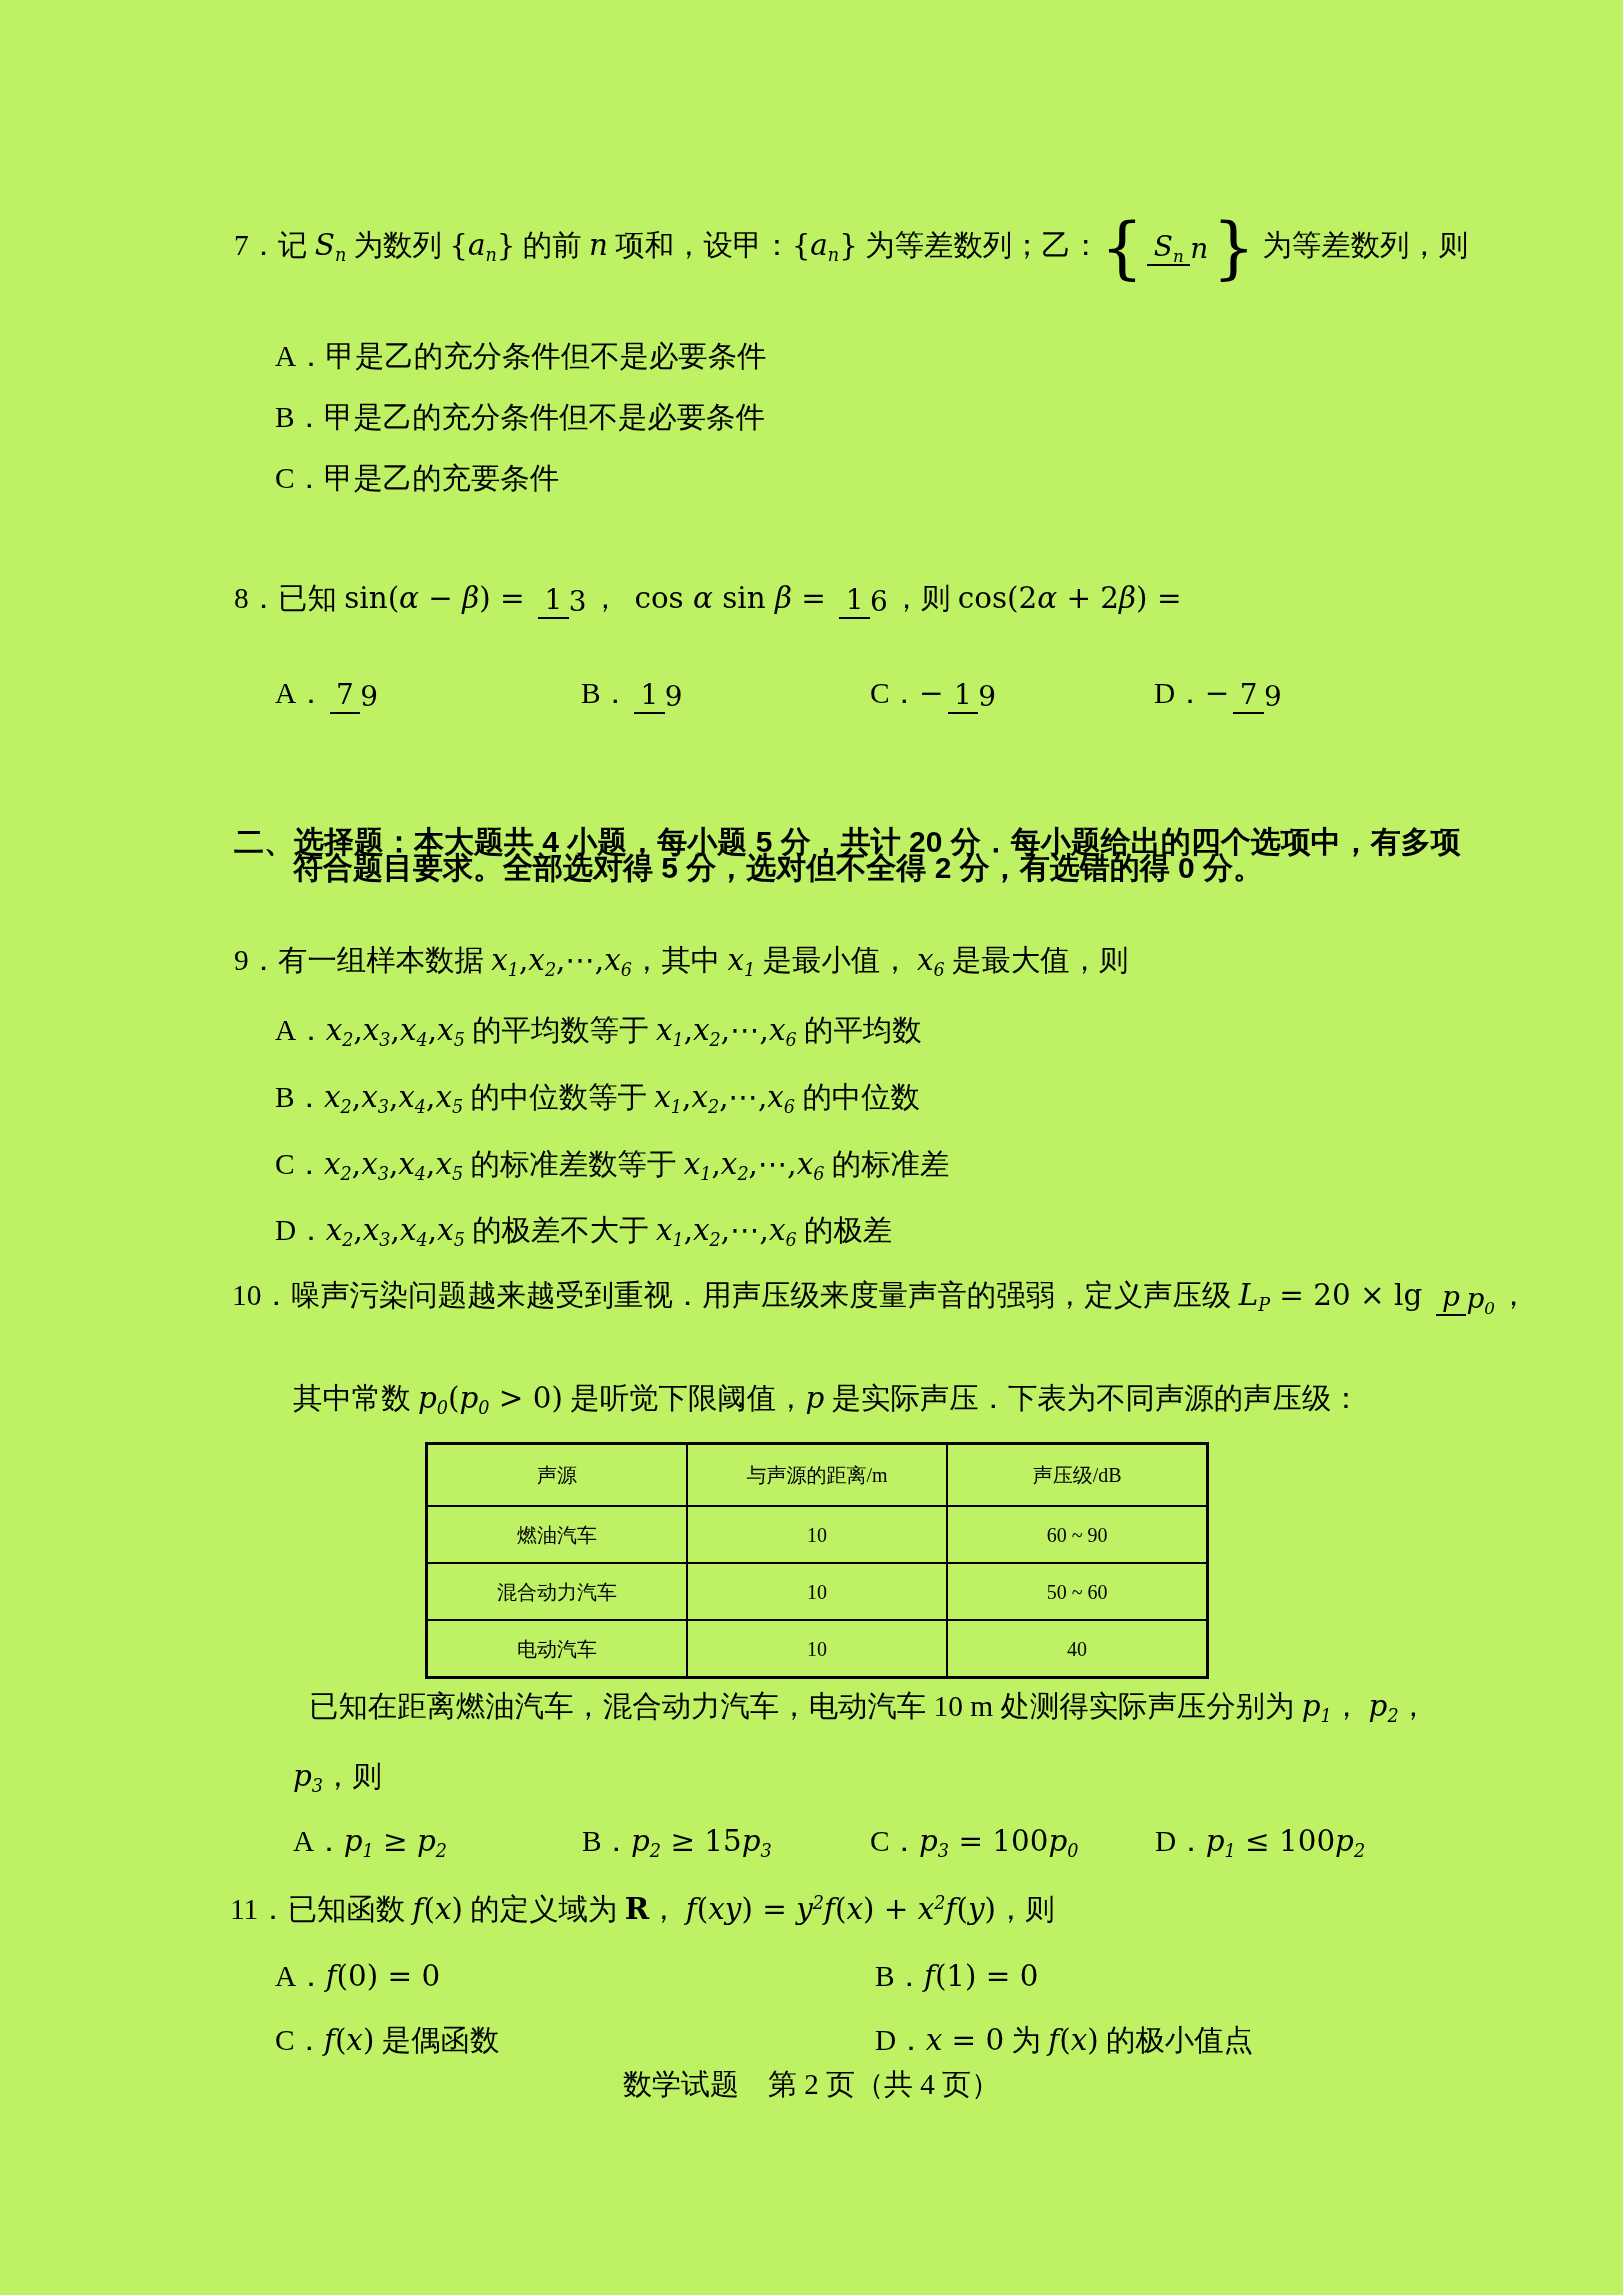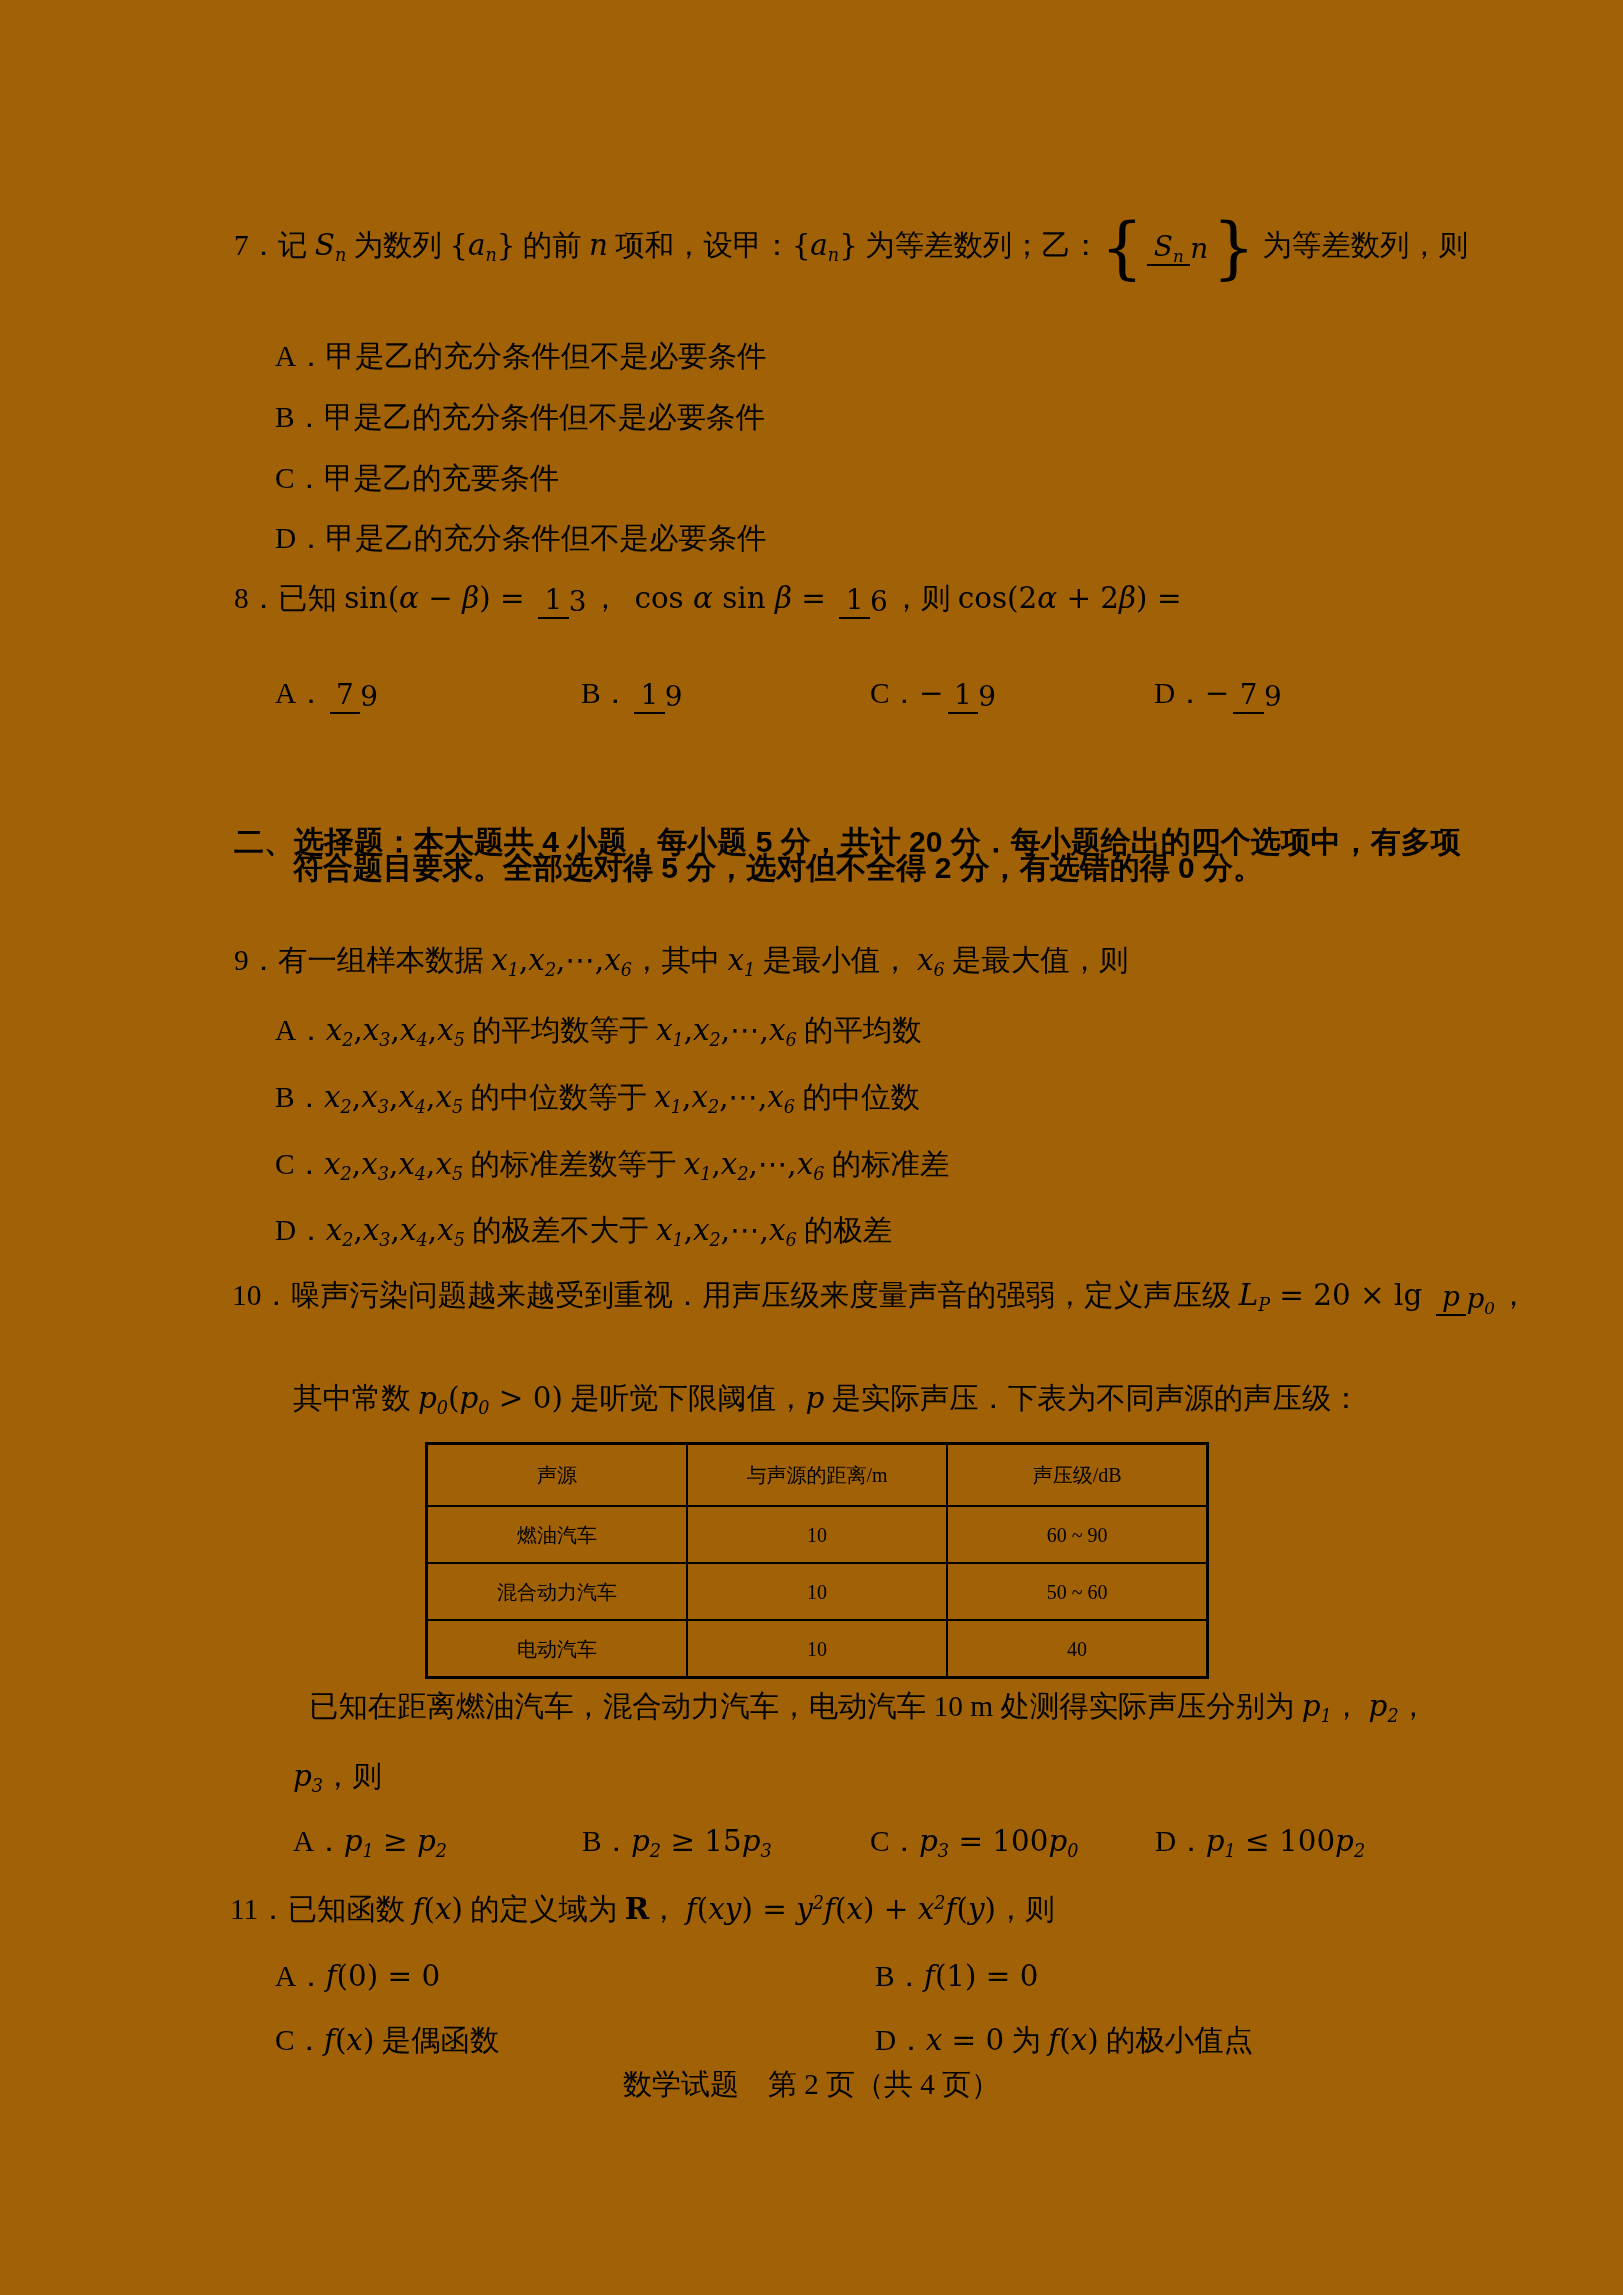--- a/index.html
+++ b/index.html
@@ -1,20 +1,20 @@
 <!DOCTYPE html>
 <html style="font-size:10.5px"><head>
 <meta charset="utf-8">
 <style>
   html,body{margin:0;padding:0;background:#ffffff;}
   .page{
     position:relative;
     width:1623px;
     height:2295px;
-    background:#a16207;
+    background:#bef264;
     color:#000;
     font-family:"Liberation Serif","DejaVu Serif",serif;
     font-size:29.4px;
     line-height:1.3;
     overflow:hidden;
   }
   .row{position:absolute;white-space:pre;}
   .opt{position:absolute;white-space:pre;}
   
   .t{white-space:pre;}
@@ -52,21 +52,20 @@
 </style>
 </head>
 <body>
 
 <div class="page">
 
   <div class="row" style="top:226px;left:234px;"><span class="t">7．记 </span><span class="v">S<sub>n</sub></span><span class="t"> 为数列 </span><span class="rm">{</span><span class="v">a<sub>n</sub></span><span class="rm">}</span><span class="t"> 的前 </span><span class="v">n</span><span class="t"> 项和，设甲：</span><span class="rm">{</span><span class="v">a<sub>n</sub></span><span class="rm">}</span><span class="t"> 为等差数列；乙：</span><span class="rm big">{</span><span class="frac"><span class="num"><span class="v">S<sub>n</sub></span></span><span class="den"><span class="v">n</span></span></span><span class="rm big">}</span><span class="t"> 为等差数列，则</span></div>
   <div class="row" style="top:337px;left:275px;">A．甲是乙的充分条件但不是必要条件</div>
   <div class="row" style="top:398px;left:275px;">B．甲是乙的充分条件但不是必要条件</div>
   <div class="row" style="top:459px;left:275px;">C．甲是乙的充要条件</div>
-  <div class="row" style="top:519px;left:275px;">D．甲是乙的充分条件但不是必要条件</div>
 
   <div class="row" style="top:579px;left:234px;"><span class="t">8．已知 </span><span class="rm">sin(</span><span class="v">α</span><span class="rm"> − </span><span class="v">β</span><span class="rm">) = </span><span class="frac"><span class="num"><span class="rm">1</span></span><span class="den"><span class="rm">3</span></span></span><span class="t">，  </span><span class="rm">cos </span><span class="v">α</span><span class="rm"> sin </span><span class="v">β</span><span class="rm"> = </span><span class="frac"><span class="num"><span class="rm">1</span></span><span class="den"><span class="rm">6</span></span></span><span class="t">，则 </span><span class="rm">cos(2</span><span class="v">α</span><span class="rm"> + 2</span><span class="v">β</span><span class="rm">) =</span></div>
   <div>
     <span class="opt" style="top:674px;left:275px;"><span class="t">A．</span><span class="frac"><span class="num"><span class="rm">7</span></span><span class="den"><span class="rm">9</span></span></span></span>
     <span class="opt" style="top:674px;left:581px;"><span class="t">B．</span><span class="frac"><span class="num"><span class="rm">1</span></span><span class="den"><span class="rm">9</span></span></span></span>
     <span class="opt" style="top:674px;left:870px;"><span class="t">C．</span><span class="rm">−</span><span class="frac"><span class="num"><span class="rm">1</span></span><span class="den"><span class="rm">9</span></span></span></span>
     <span class="opt" style="top:674px;left:1154px;"><span class="t">D．</span><span class="rm">−</span><span class="frac"><span class="num"><span class="rm">7</span></span><span class="den"><span class="rm">9</span></span></span></span>
   </div>
 
   <div class="row bold-line" style="top:822px;left:234px;">二、选择题：本大题共 4 小题，每小题 5 分，共计 20 分．每小题给出的四个选项中，有多项</div>

